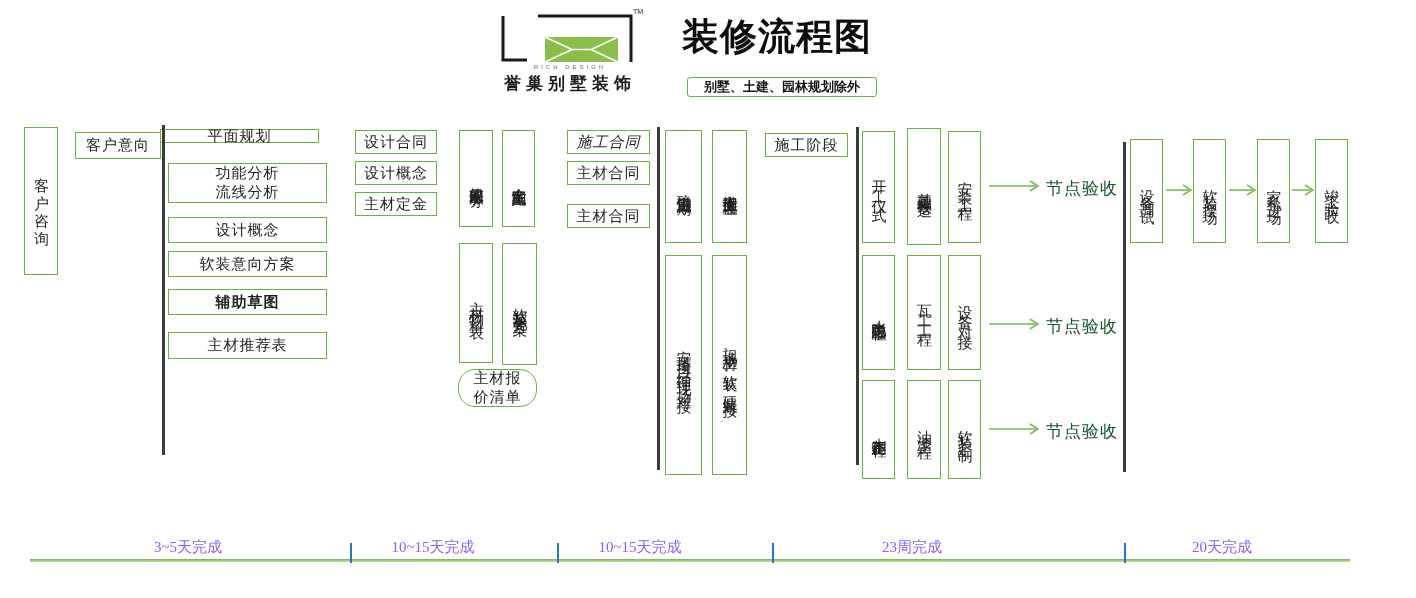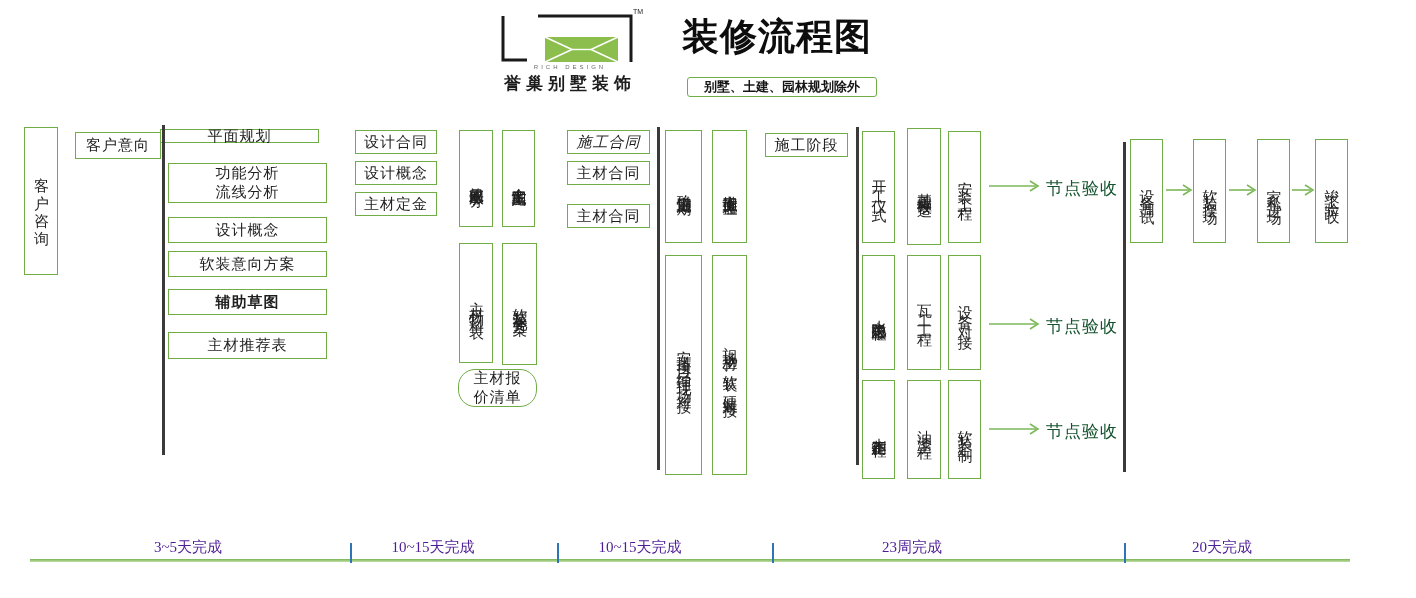--- a/index.html
+++ b/index.html
@@ -23,21 +23,21 @@
   
   .node{position:absolute;box-sizing:border-box;border:1.5px solid #70AD47;background:#fff;
     display:flex;align-items:center;justify-content:center;text-align:center;
     font-size:15px;line-height:1.25;white-space:pre-line;letter-spacing:1px;}
   .node.vert{writing-mode:vertical-rl;text-orientation:upright;white-space:nowrap;line-height:1;}
   .sep{position:absolute;width:2.5px;background:#3a3a3a;}
   .checkpoint{position:absolute;font-size:17px;color:#14532d;white-space:nowrap;letter-spacing:1px;}
   
   .tl-line{position:absolute;height:3px;background:linear-gradient(#79b254,#c2e0a6);}
   .tl-tick{position:absolute;width:2px;height:20px;background:#2E75B6;}
-  .tl-label{position:absolute;transform:translateX(-50%);font-size:15px;color:#4c1d95;white-space:nowrap;}
+  .tl-label{position:absolute;transform:translateX(-50%);font-size:15px;color:#8b5cf6;white-space:nowrap;}
 </style>
 </head>
 <body>
 
 <div id="stage">
 
   <div id="logo">
     <svg width="150" height="86" viewBox="0 0 150 86">
       <polyline points="8,8 8,52 32,52" fill="none" stroke="#1a1a1a" stroke-width="3"></polyline>
       <polyline points="43,8 136,8 136,54" fill="none" stroke="#1a1a1a" stroke-width="3"></polyline>

